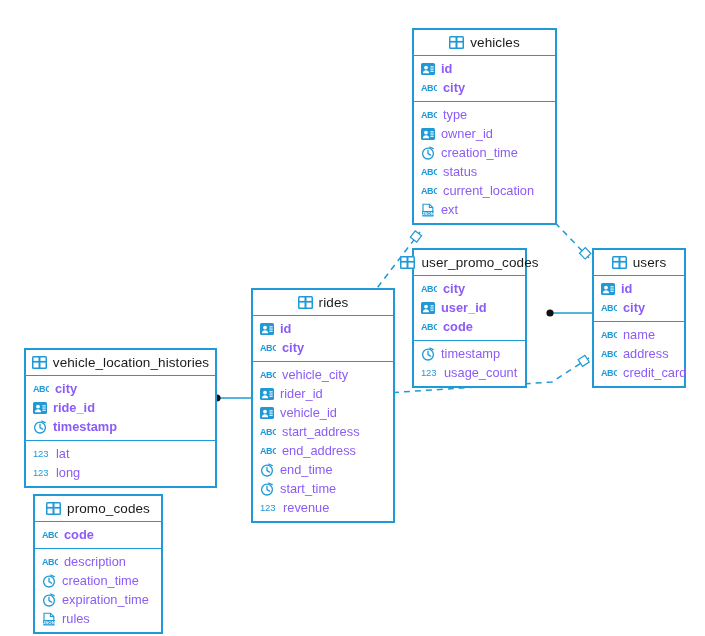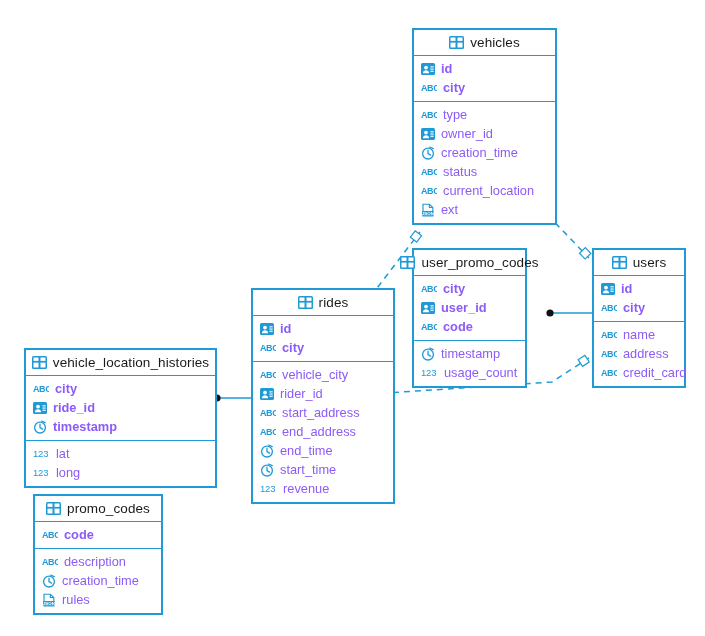--- a/index.html
+++ b/index.html
@@ -363,20 +363,33 @@
               <circle cx="5" cy="5.6" r="1.9" fill="#ffffff"></circle>
               <path d="M1.9 11.3c0-1.9 1.4-3 3.1-3s3.1 1.1 3.1 3z" fill="#ffffff"></path>
               <rect x="9.4" y="4.3" width="3.3" height="1.1" fill="#ffffff"></rect>
               <rect x="9.4" y="6.5" width="3.3" height="1.1" fill="#ffffff"></rect>
               <rect x="9.4" y="8.7" width="3.3" height="1.1" fill="#ffffff"></rect>
             </svg>
           </span>
           <span class="field-name">rider_id</span>
         </div>
         <div class="field">
+          <span class="ic ic-id">
+            <svg viewBox="0 0 14 14" width="14" height="14">
+              <rect x="0" y="1" width="14" height="12" rx="1.6" fill="#1f9ad6"></rect>
+              <circle cx="5" cy="5.6" r="1.9" fill="#ffffff"></circle>
+              <path d="M1.9 11.3c0-1.9 1.4-3 3.1-3s3.1 1.1 3.1 3z" fill="#ffffff"></path>
+              <rect x="9.4" y="4.3" width="3.3" height="1.1" fill="#ffffff"></rect>
+              <rect x="9.4" y="6.5" width="3.3" height="1.1" fill="#ffffff"></rect>
+              <rect x="9.4" y="8.7" width="3.3" height="1.1" fill="#ffffff"></rect>
+            </svg>
+          </span>
+          <span class="field-name">vehicle_id</span>
+        </div>
+        <div class="field">
           <span class="ic ic-abc">
             <svg viewBox="0 0 16 11" width="16" height="11">
               <text x="0" y="9" font-family="Liberation Sans, DejaVu Sans, sans-serif" font-size="9" font-weight="bold" fill="#1f9ad6" letter-spacing="-0.4">ABC</text>
             </svg>
           </span>
           <span class="field-name">start_address</span>
         </div>
         <div class="field">
           <span class="ic ic-abc">
             <svg viewBox="0 0 16 11" width="16" height="11">
@@ -504,20 +517,30 @@
           <span class="ic ic-clock">
             <svg viewBox="0 0 14 14" width="14" height="14">
               <circle cx="7" cy="7.6" r="5.4" fill="none" stroke="#1f9ad6" stroke-width="1.3"></circle>
               <path d="M7 4.2 L7 7.6 L9.6 9.1" fill="none" stroke="#1f9ad6" stroke-width="1.3" stroke-linecap="round"></path>
               <path d="M8.6 1.0 L12.3 2.6" fill="none" stroke="#1f9ad6" stroke-width="1.2" stroke-linecap="round"></path>
             </svg>
           </span>
           <span class="field-name">creation_time</span>
         </div>
         <div class="field">
+          <span class="ic ic-clock">
+            <svg viewBox="0 0 14 14" width="14" height="14">
+              <circle cx="7" cy="7.6" r="5.4" fill="none" stroke="#1f9ad6" stroke-width="1.3"></circle>
+              <path d="M7 4.2 L7 7.6 L9.6 9.1" fill="none" stroke="#1f9ad6" stroke-width="1.3" stroke-linecap="round"></path>
+              <path d="M8.6 1.0 L12.3 2.6" fill="none" stroke="#1f9ad6" stroke-width="1.2" stroke-linecap="round"></path>
+            </svg>
+          </span>
+          <span class="field-name">expiration_time</span>
+        </div>
+        <div class="field">
           <span class="ic ic-json">
             <svg viewBox="0 0 14 14" width="14" height="14">
               <path d="M2 1.2 h6.4 l3.4 3.3 v8.3 h-9.8 z" fill="#ffffff" stroke="#1f9ad6" stroke-width="1.15"></path>
               <path d="M8.4 1.2 v3.3 h3.4" fill="none" stroke="#1f9ad6" stroke-width="1.15"></path>
               <rect x="1.1" y="8.0" width="11.8" height="4.3" rx="0.6" fill="#1f9ad6"></rect>
               <text x="6.9" y="11.5" text-anchor="middle" font-family="Liberation Sans, DejaVu Sans, sans-serif" font-size="4.4" font-weight="bold" fill="#ffffff">JSON</text>
             </svg>
           </span>
           <span class="field-name">rules</span>
         </div>

